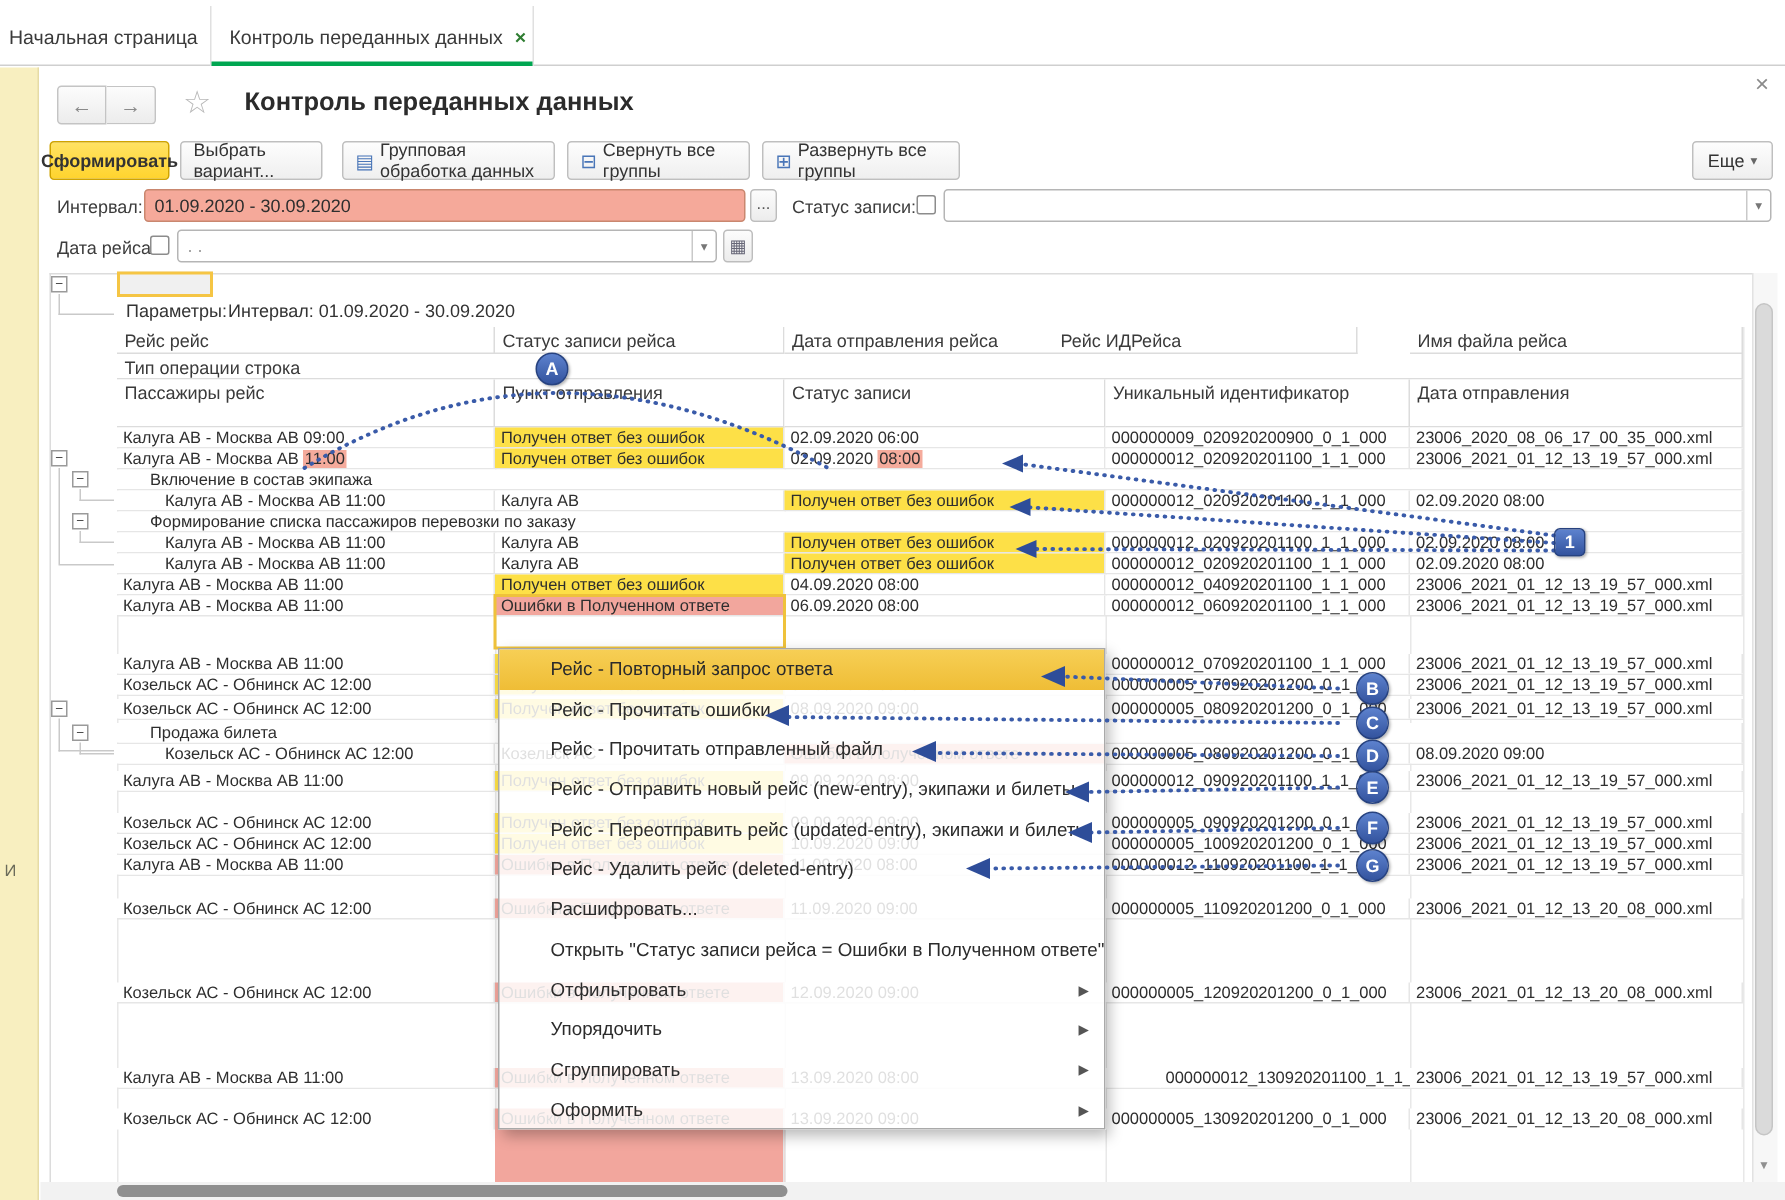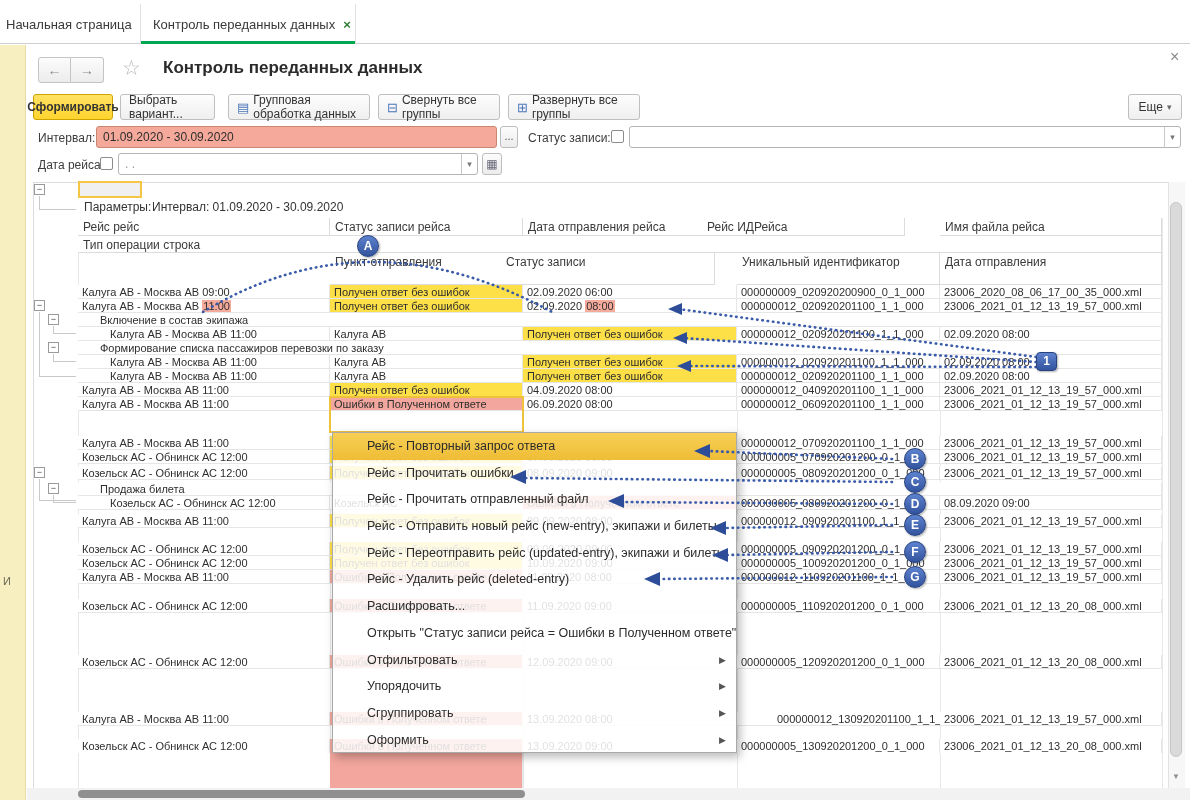--- a/index.html
+++ b/index.html
@@ -157,22 +157,23 @@
         <div class="hcell" style="left: 0px; width: 252px;">Рейс рейс</div>
         <div class="hcell" style="left: 252px; width: 193px;">Статус записи рейса</div>
         <div class="hcell" style="left: 445px; width: 214px;">Дата отправления рейса</div>
         <div class="hcell" style="left: 624px; width: 203px;">Рейс ИДРейса</div>
         <div class="hcell" style="left: 862px; width: 222px;">Имя файла рейса</div>
       </div>
       <div class="hrow" style="top: 236px; height: 17px;">
         <div class="hcell" style="left: 0px; width: 1084px;">Тип операции строка</div>
       </div>
       <div class="hrow" style="top: 253px; height: 32px;">
+        <div class="hcell" style="left: 0px; width: 252px;">Пассажиры рейс</div>
         <div class="hcell" style="left: 252px; width: 193px;">Пункт отправления</div>
-        <div class="hcell" style="left: 423px; width: 214px;">Статус записи</div>
+        <div class="hcell" style="left: 445px; width: 214px;">Статус записи</div>
         <div class="hcell" style="left: 659px; width: 203px;">Уникальный идентификатор</div>
         <div class="hcell" style="left: 862px; width: 222px;">Дата отправления</div>
       </div>
     </div>
   <div id="grid-rows">
       <div class="row" style="top: 285px; height: 14px;">
         <div class="cell" style="left: 0px; width: 252px; padding-left: 4px;">Калуга АВ - Москва АВ 09:00</div>
         <div class="cell green" style="left: 252px; width: 193px; padding-left: 4px;">Получен ответ без ошибок</div>
         <div class="cell" style="left: 445px; width: 214px; padding-left: 4px;">02.09.2020 06:00</div>
         <div class="cell" style="left: 659px; width: 203px; padding-left: 4px;">000000009_020920200900_0_1_000</div>

